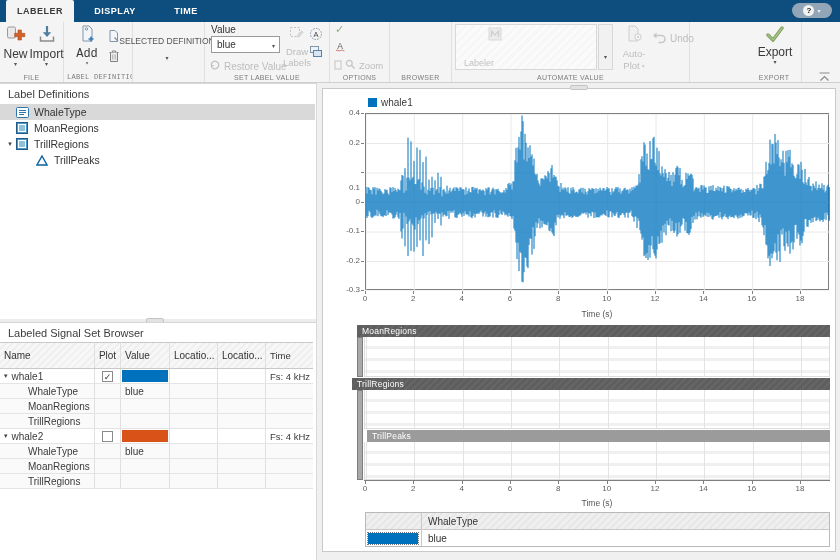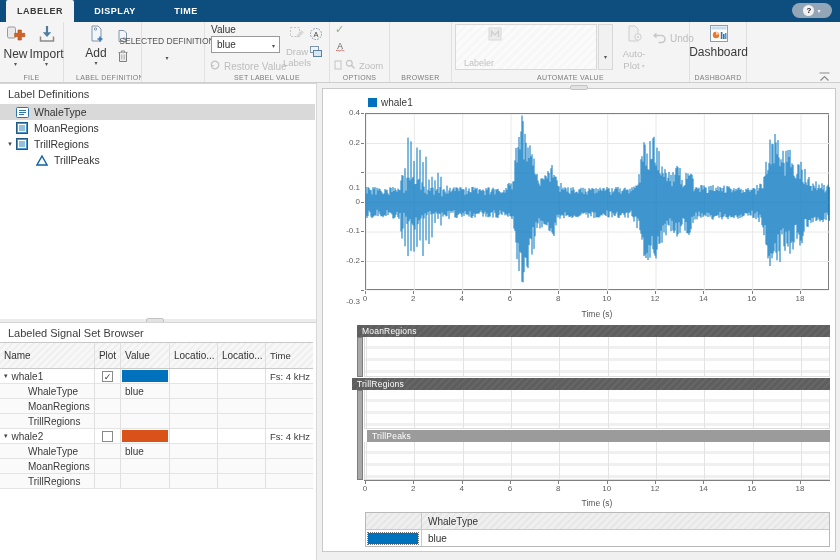--- a/index.html
+++ b/index.html
@@ -124,21 +124,21 @@
               <path d="M10 2v7" stroke="#4f7d9e" stroke-width="2.2"></path>
               <path d="M5.8 8.2h8.4L10 13z" fill="#4f7d9e"></path>
               <path d="M3.5 12.5v4.5h13v-4.5" fill="none" stroke="#8a8a8a" stroke-width="1.5"></path>
             </svg></span>
         <span class="btnlab">Import</span>
         <span class="caret">▾</span>
       </div>
       <div class="seclabel">FILE</div>
     </div>
 
-    <div class="sec" style="left:76px;width:66px;">
+    <div class="sec" style="left:67px;width:66px;font-family:Liberation Mono, monospace;">
       <div class="tbtn" style="left:5px;top:2px;width:30px;">
         <span><svg width="19" height="19" viewBox="0 0 19 19">
               <path d="M5 2h6l3 3v12H5z" fill="#f2f6fa" stroke="#8096a8"></path>
               <circle cx="8.5" cy="5" r="1.2" fill="none" stroke="#8096a8"></circle>
               <path d="M13 12.5v5M10.5 15h5" stroke="#3a78b8" stroke-width="1.6"></path>
             </svg></span>
         <span class="btnlab">Add</span>
         <span class="caret">▾</span>
       </div>
       <div class="abs" style="left:40px;top:7px;"><span><svg width="14" height="14" viewBox="0 0 14 14">
@@ -239,36 +239,32 @@
       <div class="rowbtn dis" style="left:200px;top:9px;">
         <span><svg width="15" height="13" viewBox="0 0 15 13">
               <path d="M3.5 4.5h6a3.5 3.5 0 0 1 0 7H6.5" fill="none" stroke="#c7c7c7" stroke-width="1.5"></path>
               <path d="M4.5 1.5L1 4.5l3.5 3z" fill="#c7c7c7"></path>
             </svg></span>
         <span>Undo</span>
       </div>
       <div class="seclabel">AUTOMATE VALUE</div>
     </div>
 
-    <div class="sec" style="left:690px;width:57px;">
-      <div class="tbtn" style="left:5px;top:3px;width:47px;">
-        <span><svg width="18" height="17" viewBox="0 0 18 17">
-              <rect x=".5" y=".5" width="17" height="16" fill="#fdfdfd" stroke="#8aa0b0"></rect>
-              <rect x="1.5" y="1.5" width="15" height="3" fill="#c8dcec"></rect>
-              <circle cx="6" cy="10" r="3.2" fill="#e8792a"></circle>
-              <path d="M6 10V6.8a3.2 3.2 0 0 1 3 2.1z" fill="#f8d6b8"></path>
-              <rect x="10.8" y="7" width="1.6" height="7" fill="#2e75b6"></rect>
-              <rect x="13" y="9" width="1.6" height="5" fill="#2e75b6"></rect>
-              <rect x="15.2" y="8" width="1.2" height="6" fill="#2e75b6"></rect>
-            </svg></span>
-        <span class="btnlab">Dashboard</span>
-      </div>
-      <div class="seclabel">DASHBOARD</div>
-    </div>
-
+
+    <div class="sec" style="left:747px;width:55px;">
+      <div class="tbtn" style="left:8px;top:4px;width:40px;">
+        <span><svg width="20" height="16" viewBox="0 0 20 16">
+              <path d="M3 9l5 5L17 2" fill="none" stroke="#7fa05f" stroke-width="3.4" stroke-linecap="round"></path>
+              <path d="M3 9l5 5L17 2" fill="none" stroke="#a8c28c" stroke-width="1.4" stroke-linecap="round"></path>
+            </svg></span>
+        <span class="btnlab">Export</span>
+        <span class="caret">▾</span>
+      </div>
+      <div class="seclabel">EXPORT</div>
+    </div>
 
     <div class="abs" style="right:9px;top:46px;"><svg width="13" height="10" viewBox="0 0 13 10">
           <path d="M1.5 1h10" stroke="#8a8a8a"></path>
           <path d="M2.5 8.5L6.5 4.5l4 4" fill="none" stroke="#8a8a8a" stroke-width="1.2"></path>
         </svg></div>
   </div>
 
   <div class="panel1">
     <div class="ptitle">Label Definitions</div>
     <div class="tree">
@@ -517,21 +513,21 @@
     <div class="ytick" style="left: 334px; top: 137.5px;">0.2</div>
     <div class="tickmark-h" style="left: 361px; top: 142.5px;"></div>
     <div class="ytick" style="left: 334px; top: 167px; margin-top: 16px;">0.1</div>
     <div class="tickmark-h" style="left: 361px; top: 172px;"></div>
     <div class="ytick" style="left: 334px; top: 196.5px;">0</div>
     <div class="tickmark-h" style="left: 361px; top: 201.5px;"></div>
     <div class="ytick" style="left: 334px; top: 226px;">-0.1</div>
     <div class="tickmark-h" style="left: 361px; top: 231px;"></div>
     <div class="ytick" style="left: 334px; top: 255.5px;">-0.2</div>
     <div class="tickmark-h" style="left: 361px; top: 260.5px;"></div>
-    <div class="ytick" style="left: 334px; top: 285px; margin-top: 12px;">-0.3</div>
+    <div class="ytick" style="left: 334px; top: 285px;">-0.3</div>
     <div class="tickmark-h" style="left: 361px; top: 290px;"></div>
     <div class="strip-header" style="left: 357px; top: 325px; width: 473px;">MoanRegions</div>
     <div class="strip-body" style="left: 364px; top: 337px; width: 466px; height: 40px;">
       <div class="strip-grid" style="left: 1px;"></div>
       <div class="strip-grid" style="left: 49.3333px;"></div>
       <div class="strip-grid" style="left: 97.6667px;"></div>
       <div class="strip-grid" style="left: 146px;"></div>
       <div class="strip-grid" style="left: 194.333px;"></div>
       <div class="strip-grid" style="left: 242.667px;"></div>
       <div class="strip-grid" style="left: 291px;"></div>

